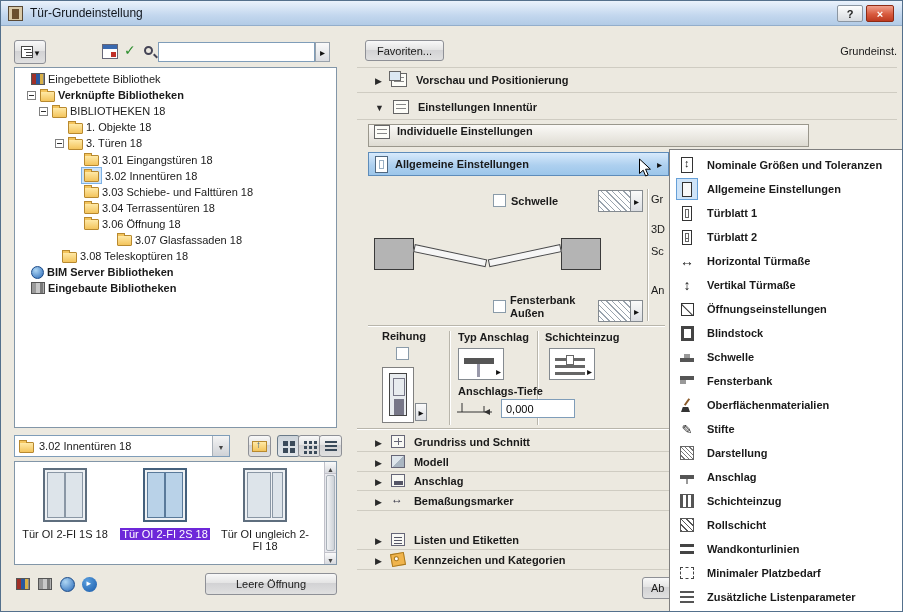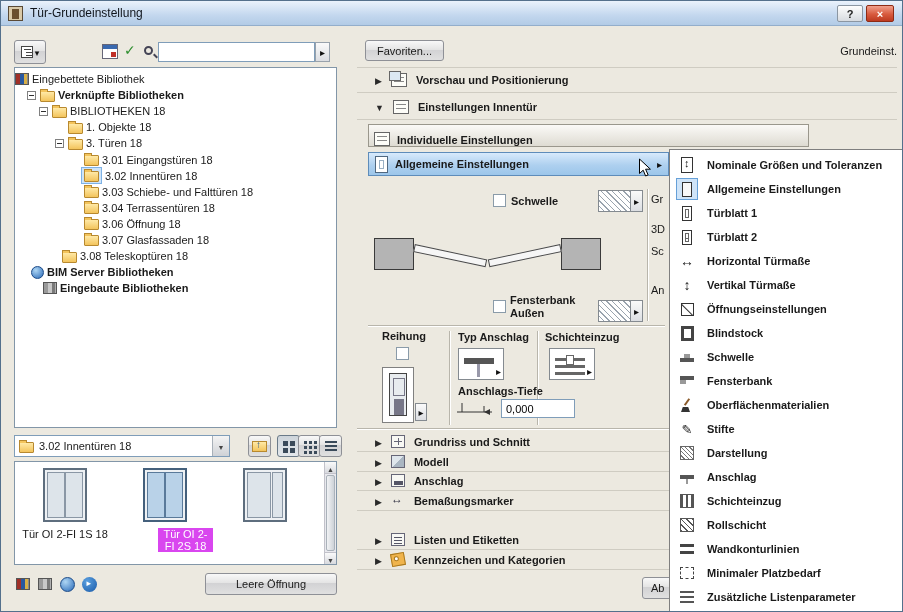--- a/index.html
+++ b/index.html
@@ -81,41 +81,41 @@
   .vi-list{width:12px;height:2px;background:#3a4a5a;box-shadow:0 4px #3a4a5a,0 8px #3a4a5a;margin-top:-8px;}
   .pressed{background:linear-gradient(#cdd4da,#e4e8ec);border-color:#6a7a88;}
   
   .thumbs{position:absolute;left:13px;top:460px;width:323px;height:104px;background:#fff;border:1px solid #8296a8;}
   .thumb{position:absolute;top:5px;width:96px;text-align:center;}
   .thumb-img{margin:0 auto;width:62px;height:58px;position:relative;}
   .door{position:absolute;left:9px;right:9px;top:1px;bottom:3px;border:2px solid #5e6e7e;background:#eef1f4;}
   .leaf{position:absolute;top:2px;bottom:2px;border:1px solid #8a97a5;background:#dde4ea;}
   .leaf.blue{background:#b9d2e8;border-color:#5a7a9a;}
   .thumb-label{display:inline-block;margin-top:3px;line-height:12px;padding:0 2px;}
-  .thumb-label.sel{background:#d946ef;color:#fff;margin-left:41px;}
+  .thumb-label.sel{background:#6d28d9;color:#fff;}
   .vscroll{position:absolute;right:0;top:0;width:12px;height:102px;background:#e9e9ee;border-left:1px solid #c2c2ca;}
   .vscroll .up{position:absolute;top:0;left:0;right:0;height:12px;display:flex;align-items:center;justify-content:center;background:linear-gradient(#fafafa,#d8dadf);border-bottom:1px solid #c2c2ca;}
   .vscroll .dn{position:absolute;bottom:0;left:0;right:0;height:12px;display:flex;align-items:center;justify-content:center;background:linear-gradient(#fafafa,#d8dadf);border-top:1px solid #c2c2ca;}
   .vscroll .vthumb{position:absolute;left:1px;right:1px;top:13px;bottom:13px;background:linear-gradient(90deg,#f2f3f5,#cdd2d8);border:1px solid #aab2ba;border-radius:2px;}
   
   .flat-ico{position:absolute;top:573px;width:20px;height:20px;display:flex;align-items:center;justify-content:center;}
   .ico-globe{width:15px;height:15px;border-radius:50%;border:1px solid #1a4a88;background:radial-gradient(circle at 35% 30%,#aed6f4,#2a6ab8);}
   .ico-bimc{width:15px;height:15px;border-radius:50%;background:radial-gradient(circle at 35% 30%,#5aa0e0,#1a5aa8);position:relative;}
   .ico-bimc::before{content:"▸";color:#fff;font-size:9px;position:absolute;left:5px;top:1px;}
   .empty-btn{position:absolute;left:204px;top:572px;width:132px;height:22px;}
   
   .fav-btn{position:absolute;left:364px;top:39px;width:79px;height:21px;}
   .mode-label{position:absolute;left:810px;top:44px;width:86px;text-align:right;}
   .sec-row{position:absolute;left:356px;width:540px;height:26px;border-bottom:1px solid #cfccc2;
     display:flex;align-items:center;gap:9px;padding-left:18px;}
   .sec-ico{width:16px;height:14px;border:1px solid #666;background:#fdfdf8;position:relative;flex:none;}
   .sec-ico::before{content:"";position:absolute;left:2px;top:3px;right:2px;height:1px;background:#888;box-shadow:0 4px #888;}
   .sec-ico.pic::after{content:"";position:absolute;left:-3px;top:-3px;width:10px;height:8px;border:1px solid #666;background:#dce8f2;}
   .ind-bar{position:absolute;left:367px;top:123px;width:441px;height:23px;border:1px solid #9a978c;
-    background:linear-gradient(#fbfaf7,#dedbd2);display:flex;align-items:flex-end;gap:7px;padding-left:5px;font-weight:bold;}
+    background:linear-gradient(#fbfaf7,#dedbd2);display:flex;align-items:flex-start;gap:7px;padding-left:5px;font-weight:bold;}
   .dd-allg{position:absolute;left:367px;top:151px;width:301px;height:24px;border:1px solid #5e8cba;
     background:linear-gradient(#d8eafc,#aed0ef 55%,#9cc6ea);display:flex;align-items:center;gap:7px;padding:0 6px;font-weight:bold;}
   .ico-panel{width:13px;height:17px;background:#fff;border:1px solid #506880;position:relative;flex:none;}
   .ico-panel::before{content:"";position:absolute;inset:3px;border:1px solid #9ab0c4;}
   .hatch-btn{position:absolute;width:33px;height:22px;border:1px solid #848a90;
     background:repeating-linear-gradient(45deg,#fff 0 3px,#9aa4ae 3px 4px);}
   .hatch-arr{position:absolute;width:12px;height:22px;border:1px solid #848a90;border-left:none;
     background:linear-gradient(#fafafa,#dcdee2);display:flex;align-items:center;justify-content:center;}
   .wall{position:absolute;width:40px;height:32px;background:#b4b4b4;border:1px solid #3a3a3a;}
   .leafplan{position:absolute;width:74px;height:8px;background:#f6f6f6;border:1px solid #4a4a4a;}
@@ -206,21 +206,21 @@
   </div>
   <span class="ico-card"></span>
   <span class="ico-check"></span>
   <span class="ico-mag"></span>
   <input class="search-input" value="" style="">
   <div class="search-go">
       <span class="tri-s"></span>
     </div>
 
   <div class="tree">
-    <div class="trow" style="padding-left:0">
+    <div class="trow" style="padding-left:16px">
         <span class="ico-lib"></span>
         <span class="lbl">Eingebettete Bibliothek</span>
       </div>
     <div class="trow bold" style="padding-left:12px">
         <span class="exp"></span>
         <span class="ico-folder"></span>
         <span class="lbl">Verknüpfte Bibliotheken</span>
       </div>
     <div class="trow" style="padding-left:24px">
         <span class="exp"></span>
@@ -251,33 +251,33 @@
         <span class="lbl">3.03 Schiebe- und Falttüren 18</span>
       </div>
     <div class="trow" style="padding-left:69px">
         <span class="ico-folder"></span>
         <span class="lbl">3.04 Terrassentüren 18</span>
       </div>
     <div class="trow" style="padding-left:69px">
         <span class="ico-folder"></span>
         <span class="lbl">3.06 Öffnung 18</span>
       </div>
-    <div class="trow" style="padding-left:69px">
+    <div class="trow" style="padding-left:102px">
         <span class="ico-folder"></span>
         <span class="lbl">3.07 Glasfassaden 18</span>
       </div>
     <div class="trow" style="padding-left:47px">
         <span class="ico-folder"></span>
         <span class="lbl">3.08 Teleskoptüren 18</span>
       </div>
     <div class="trow bold" style="padding-left:16px">
         <span class="ico-bim"></span>
         <span class="lbl">BIM Server Bibliotheken</span>
       </div>
-    <div class="trow bold" style="padding-left:28px">
+    <div class="trow bold" style="padding-left:16px">
         <span class="ico-builtin"></span>
         <span class="lbl">Eingebaute Bibliotheken</span>
       </div>
   </div>
 
   <div class="combo">
     <span class="ico-folder"></span>
     <span>3.02 Innentüren 18</span>
     <span class="combo-arrow">
         <span class="tri-dw"></span>
@@ -315,20 +315,21 @@
       </div>
       <span class="thumb-label sel">Tür OI 2-FI 2S 18</span>
     </div>
     <div class="thumb" style="left:202px">
       <div class="thumb-img">
         <div class="door">
             <div class="leaf" style="left:2px;width:24px"></div>
             <div class="leaf" style="right:2px;width:11px"></div>
           </div>
       </div>
+      <span class="thumb-label">Tür OI ungleich 2-FI 18</span>
     </div>
     <div class="vscroll">
       <span class="up">
           <span class="tri-up"></span>
         </span>
       <span class="vthumb"></span>
       <span class="dn">
           <span class="tri-dw"></span>
         </span>
     </div>

